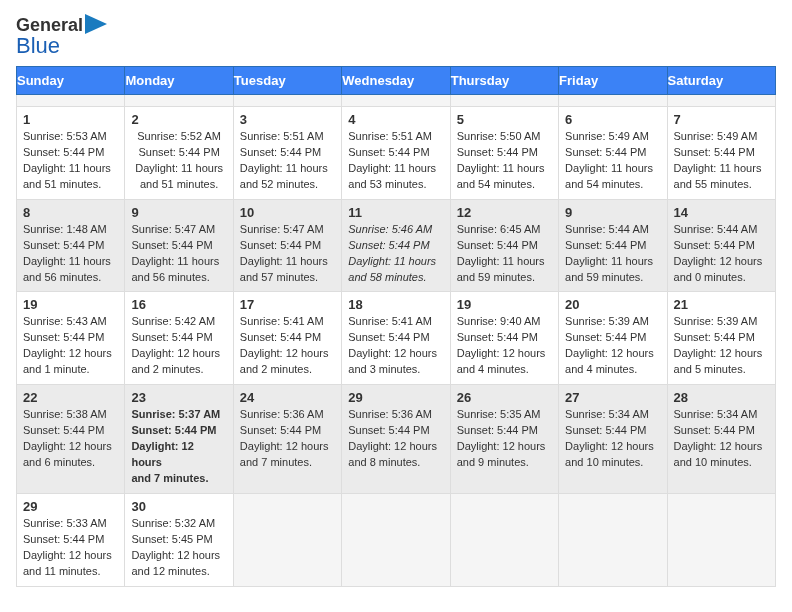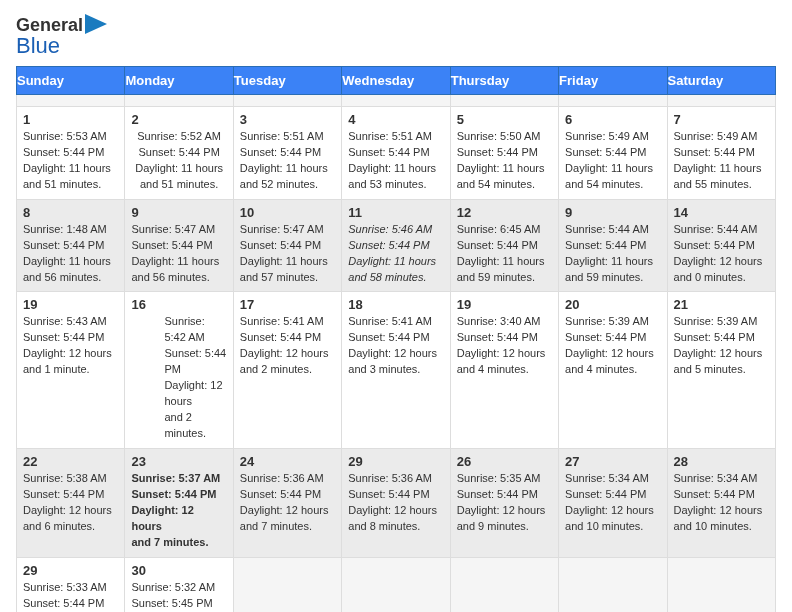--- a/index.html
+++ b/index.html
@@ -239,42 +239,42 @@
       <tr>
         <td>
           <span class="day-num">19</span>
           <div class="day-info" style="white-space: pre-line;">Sunrise: 5:43 AM
 Sunset: 5:44 PM
 Daylight: 12 hours
 and 1 minute.</div>
         </td>
         <td>
           <span class="day-num">16</span>
-          <div class="day-info" style="white-space: pre-line; margin-left: 33px;">Sunrise: 5:42 AM
+          <div class="day-info" style="white-space: pre-line;">Sunrise: 5:42 AM
 Sunset: 5:44 PM
 Daylight: 12 hours
 and 2 minutes.</div>
         </td>
         <td>
           <span class="day-num">17</span>
           <div class="day-info" style="white-space: pre-line;">Sunrise: 5:41 AM
 Sunset: 5:44 PM
 Daylight: 12 hours
 and 2 minutes.</div>
         </td>
         <td>
           <span class="day-num">18</span>
           <div class="day-info" style="white-space: pre-line;">Sunrise: 5:41 AM
 Sunset: 5:44 PM
 Daylight: 12 hours
 and 3 minutes.</div>
         </td>
         <td>
           <span class="day-num">19</span>
-          <div class="day-info" style="white-space: pre-line;">Sunrise: 3:40 AM
+          <div class="day-info" style="white-space: pre-line;">Sunrise: 9:40 AM
 Sunset: 5:44 PM
 Daylight: 12 hours
 and 4 minutes.</div>
         </td>
         <td>
           <span class="day-num">20</span>
           <div class="day-info" style="white-space: pre-line;">Sunrise: 5:39 AM
 Sunset: 5:44 PM
 Daylight: 12 hours
 and 4 minutes.</div>

